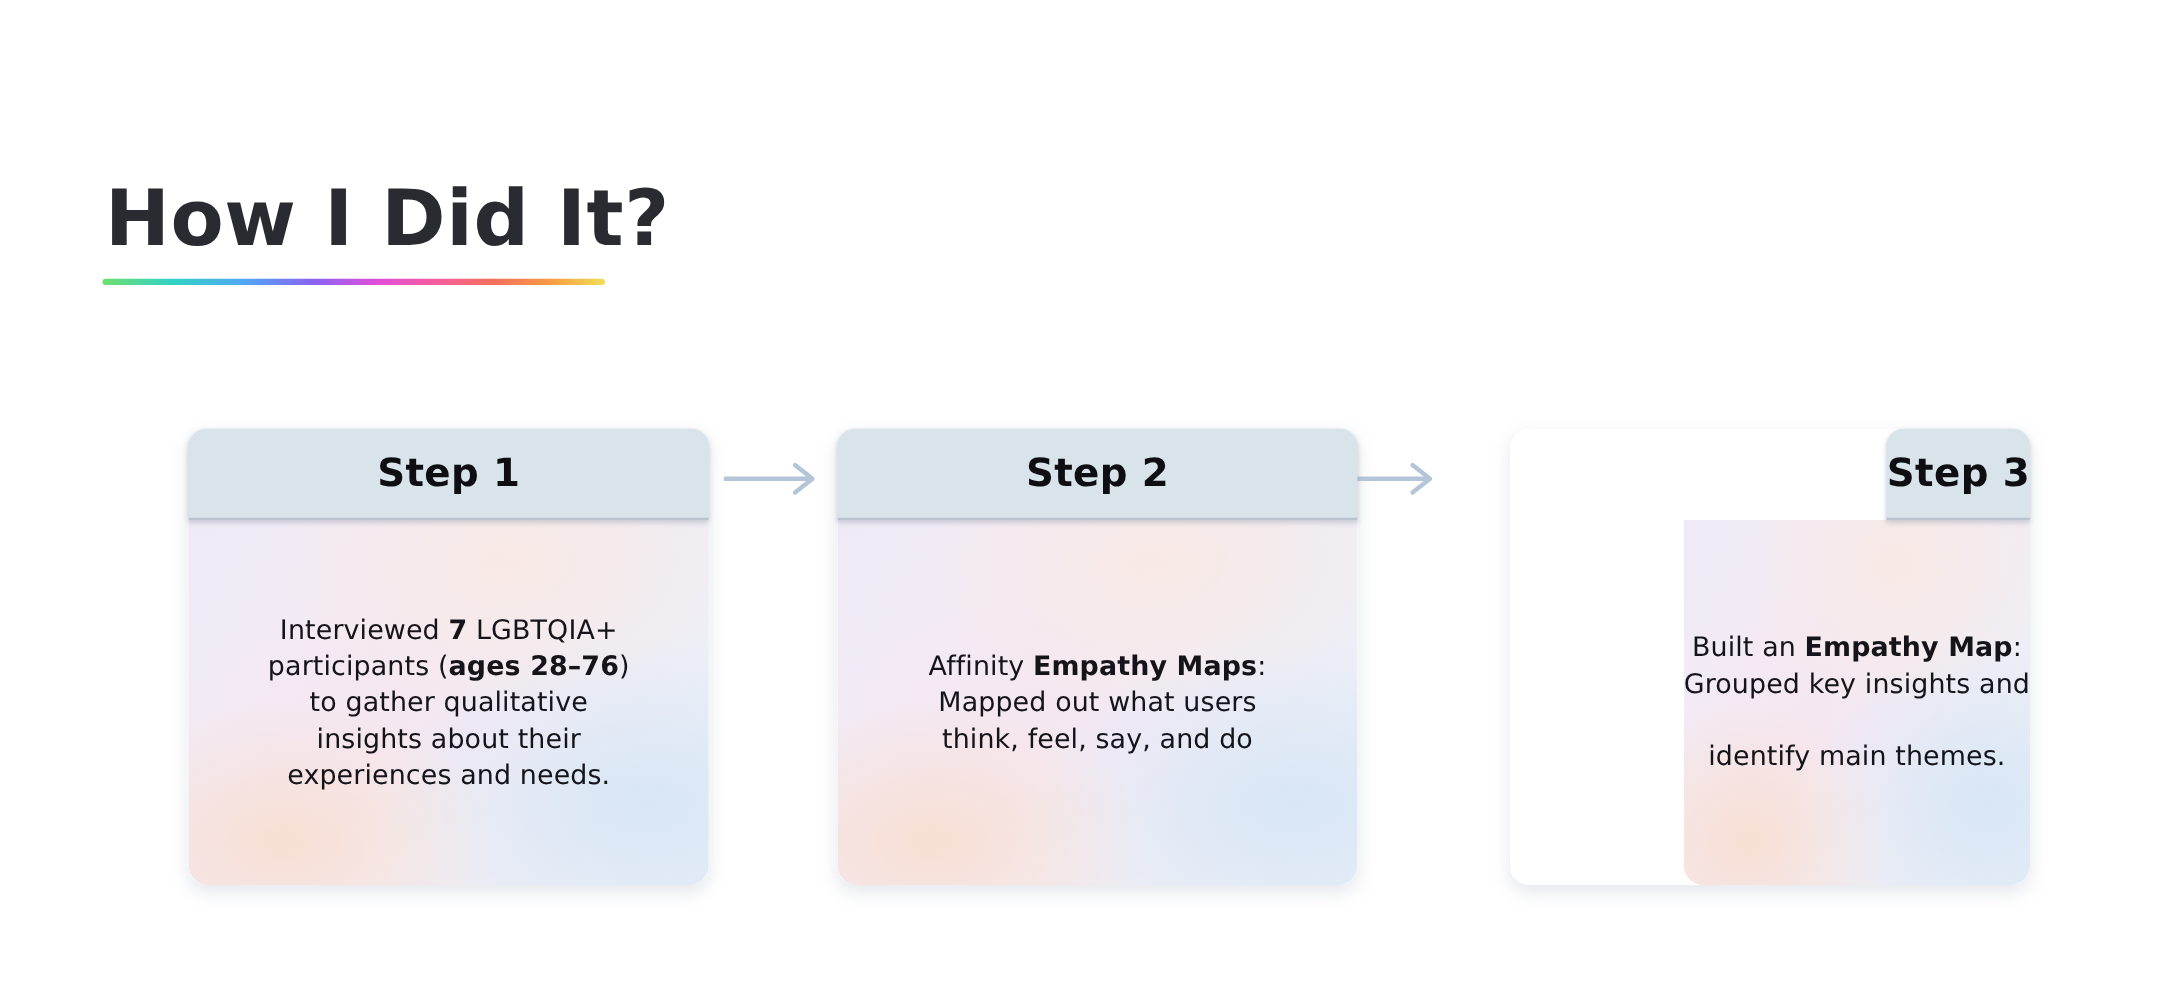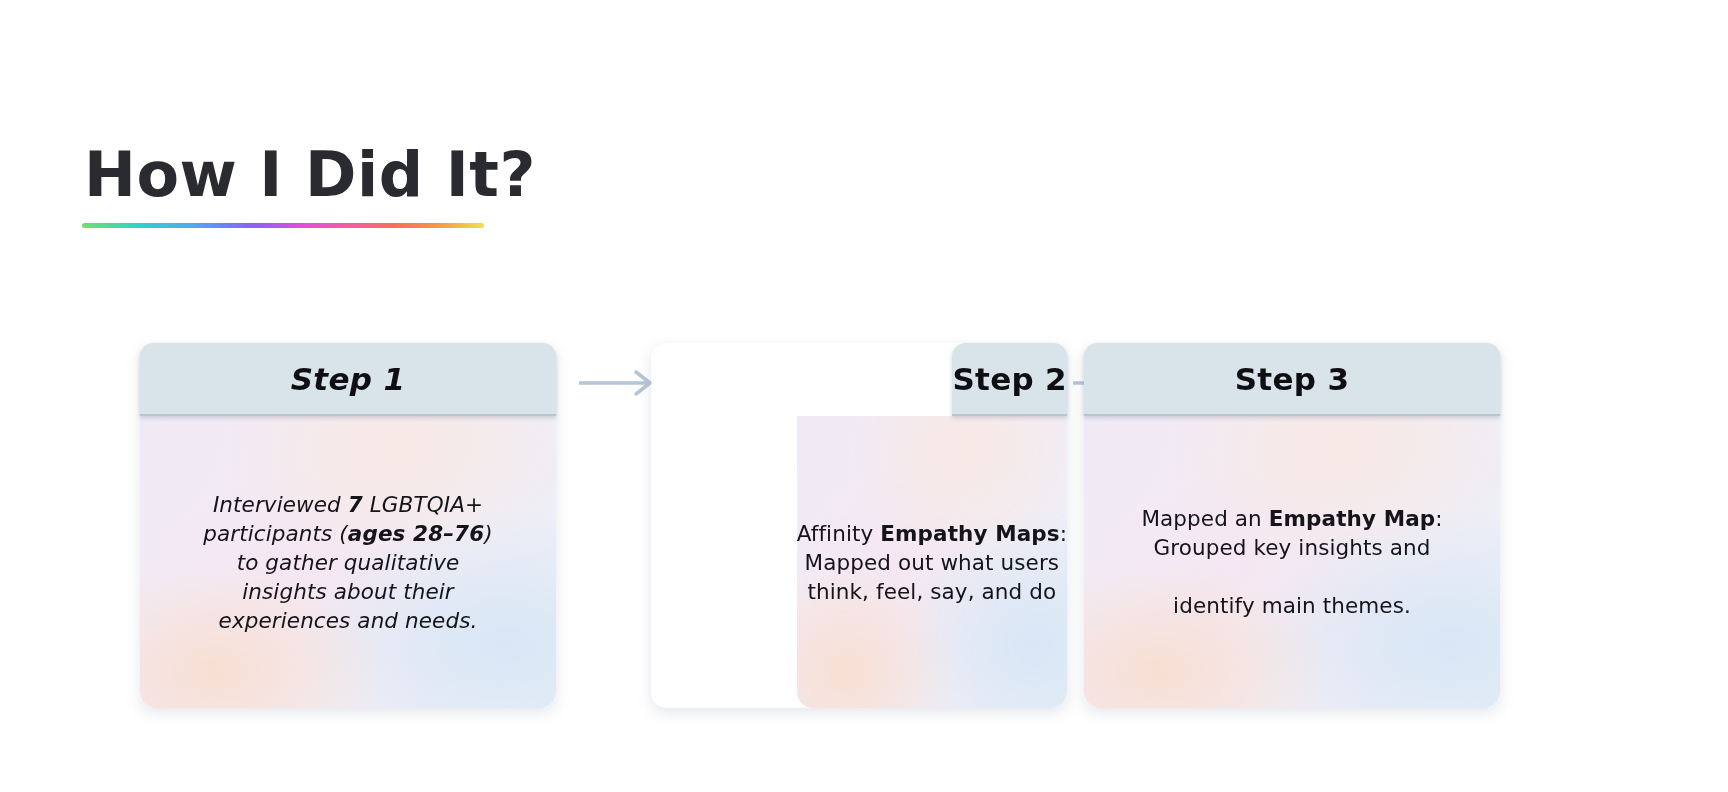--- a/index.html
+++ b/index.html
@@ -25,23 +25,23 @@
       #e14fd8 55%, #f75e9a 67%, #f4705c 78%, #f79a44 89%, #f2df55 100%);
   }
 
   
   .card {
     position: absolute; top: 343px; width: 416px; height: 365px;
     border-radius: 15px;
     box-shadow: 0 5px 14px rgba(150,160,180,0.25);
     display: flex; flex-direction: column;
   }
-  .card.c1 { left: 140px; font-style: italic; }
-  .card.c2 { left: 651px; align-items: flex-end; }
-  .card.c3 { left: 1084px; }
+  .card.c1 { left: 151px; }
+  .card.c2 { left: 670px; }
+  .card.c3 { left: 1208px; align-items: flex-end; }
   .card-header {
     height: 71px; flex: 0 0 71px;
     background: #d8e3ea;
     border-radius: 14px 14px 0 0;
     border-bottom: 2px solid #bac4cf;
     box-shadow: 0 2px 4px rgba(130,140,160,0.35);
     display: flex; align-items: center; justify-content: center;
     position: relative; z-index: 2;
   }
   .card-header .step-label {
@@ -104,17 +104,17 @@
   <svg class="flow-arrow a2" viewBox="0 0 78 28">
     <line x1="1" y1="14" x2="68" y2="14" stroke="#b3c5d6" stroke-width="3.5" stroke-linecap="round"></line>
     <path d="M57 3 L71 14 L57 25" fill="none" stroke="#b3c5d6" stroke-width="3.5" stroke-linecap="round" stroke-linejoin="round"></path>
   </svg>
 
   <div class="card c3">
     <div class="card-header">
       <span class="step-label">Step 3</span>
     </div>
     <div class="card-body">
-      <p><span>Mapped an </span><span class="b">Empathy Map</span><span>:</span><br><span>Grouped key insights and</span><br><br><span>identify main themes.</span></p>
+      <p><span>Built an </span><span class="b">Empathy Map</span><span>:</span><br><span>Grouped key insights and</span><br><br><span>identify main themes.</span></p>
     </div>
   </div>
 
 </div>
 
 </body></html>

